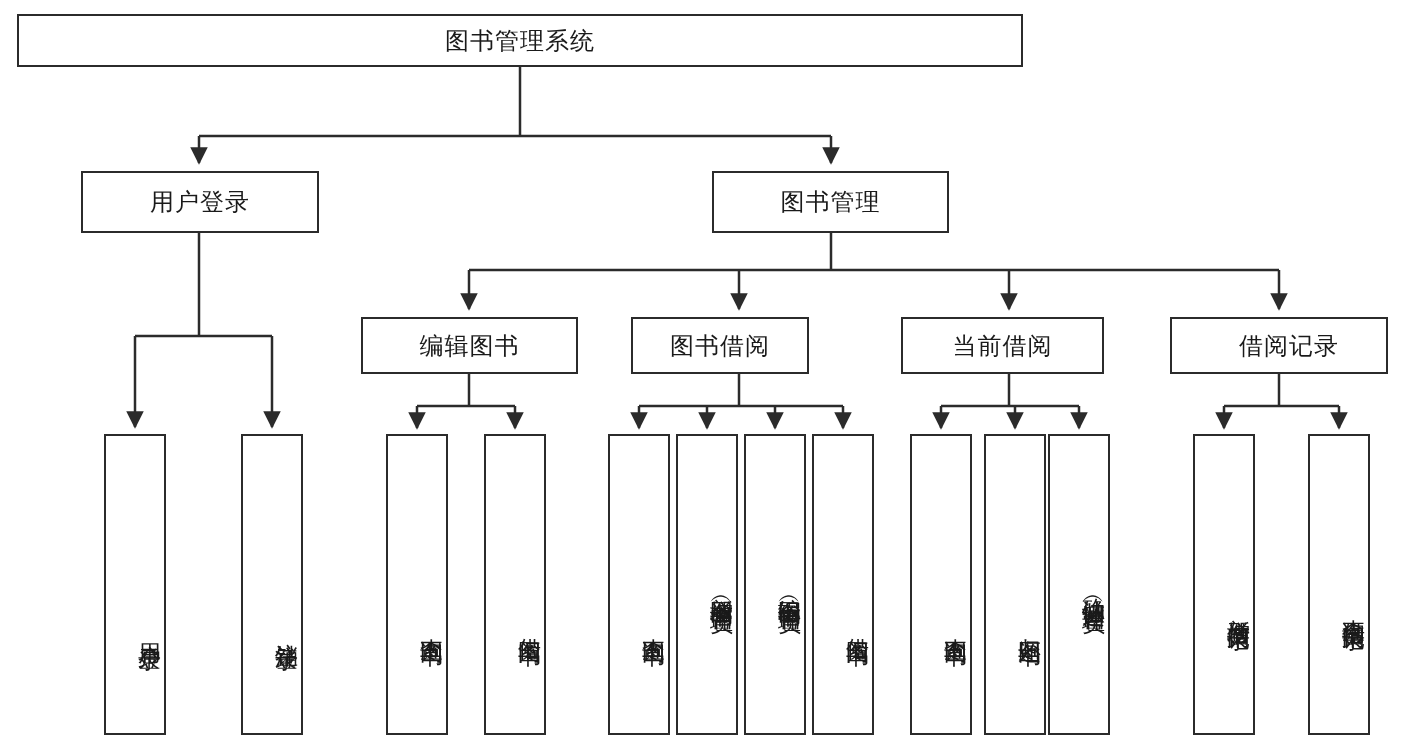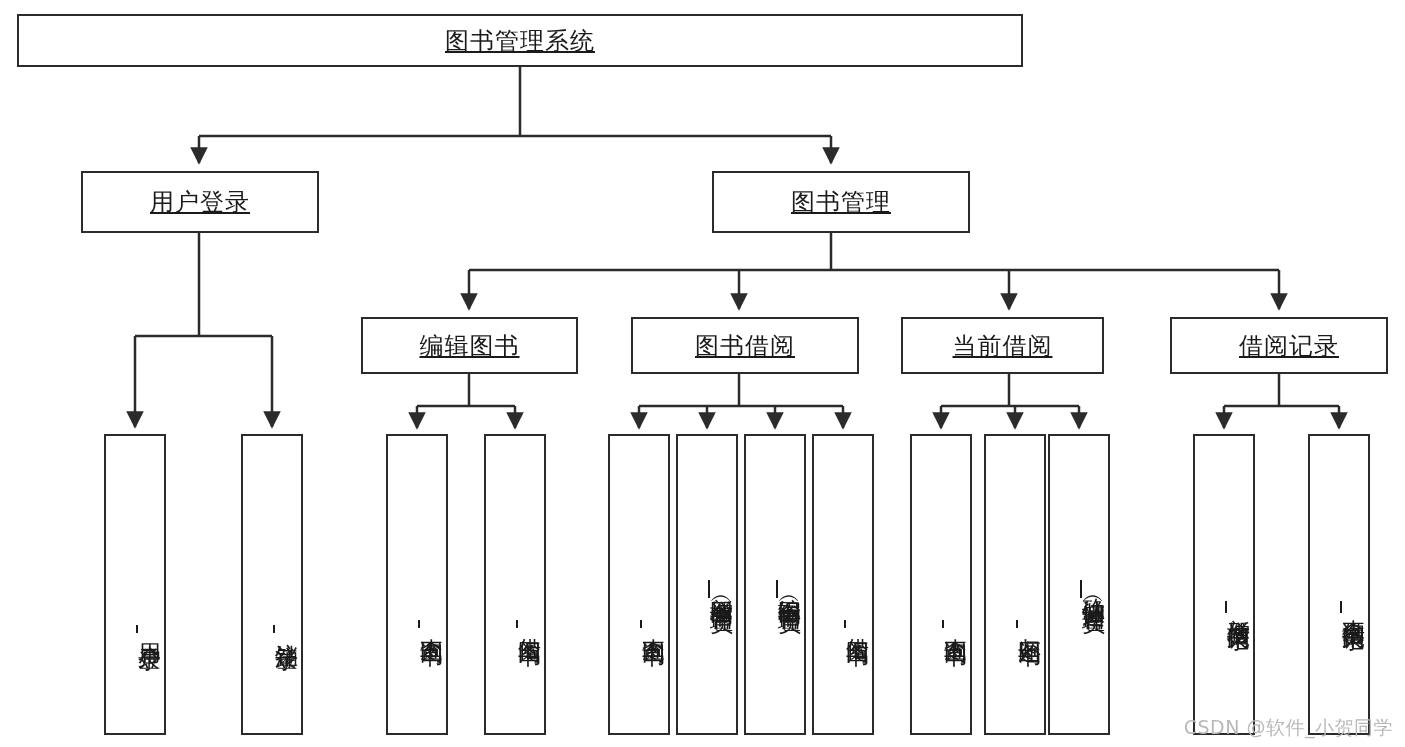--- a/index.html
+++ b/index.html
@@ -20,21 +20,20 @@
   }
   .node {
     position: absolute;
     box-sizing: border-box;
     background: #ffffff;
     border: 2.5px solid #2b2b2b;
     display: flex;
     align-items: center;
     justify-content: center;
     color: #1a1a1a;
-    text-decoration: underline;
   }
   .node.horiz {
     font-size: 24px;
     letter-spacing: 1px;
   }
   .node.vert {
     writing-mode: vertical-rl;
     text-orientation: upright;
     font-size: 23px;
     line-height: 1.22;
@@ -122,29 +121,29 @@
   </svg>
 
   <div class="node horiz" style="left:17px; top:14px; width:1006px; height:53px;">
     <span>图书管理系统</span>
   </div>
 
   <div class="node horiz" style="left:81px; top:171px; width:238px; height:62px;">
     <span>用户登录</span>
   </div>
 
-  <div class="node horiz" style="left:712px; top:171px; width:258px; height:62px;">
+  <div class="node horiz" style="left:712px; top:171px; width:237px; height:62px;">
     <span>图书管理</span>
   </div>
 
   <div class="node horiz" style="left:361px; top:317px; width:217px; height:57px;">
     <span>编辑图书</span>
   </div>
 
-  <div class="node horiz" style="left:631px; top:317px; width:228px; height:57px;">
+  <div class="node horiz" style="left:631px; top:317px; width:178px; height:57px;">
     <span>图书借阅</span>
   </div>
 
   <div class="node horiz" style="left:901px; top:317px; width:203px; height:57px;">
     <span>当前借阅</span>
   </div>
 
   <div class="node horiz" style="left:1170px; top:317px; width:218px; height:57px;padding-left:20px;">
     <span>借阅记录</span>
   </div>
@@ -194,15 +193,14 @@
   </div>
 
   <div class="node vert" style="left:1193px; top:434px; width:62px; height:301px; padding-top:44px;">
     <span class="vtext">新增借阅记录</span>
   </div>
 
   <div class="node vert" style="left:1308px; top:434px; width:62px; height:301px; padding-top:44px;">
     <span class="vtext">查询借阅记录</span>
   </div>
 
-  <div class="watermark">CSDN @软件_小贺同学</div>
 
 </div>
 
 </body></html>

